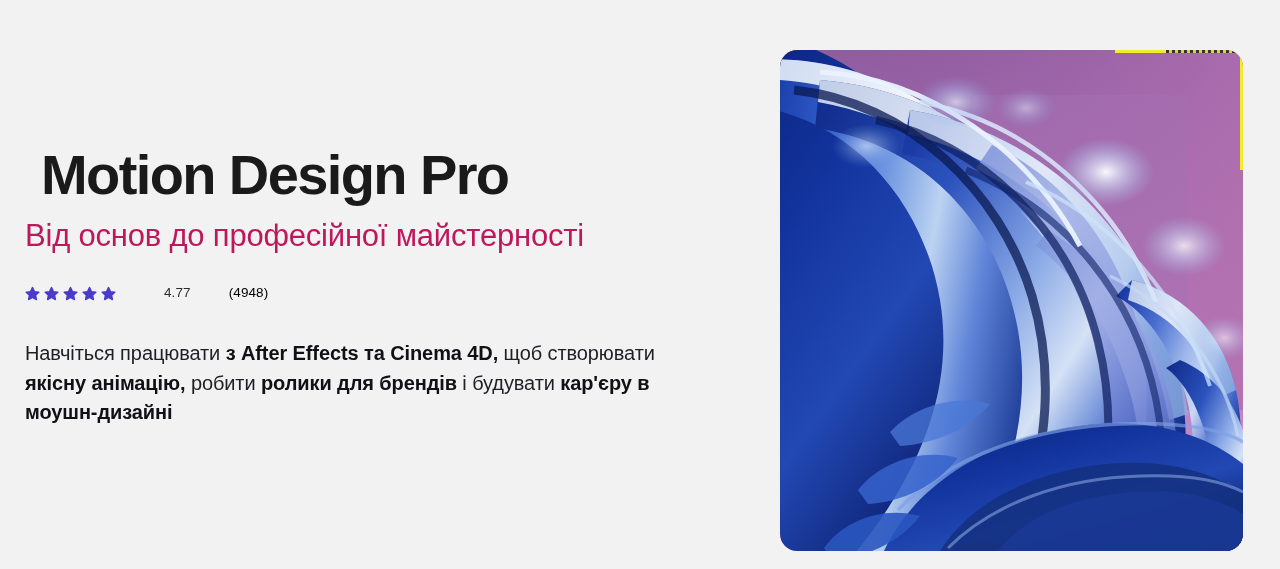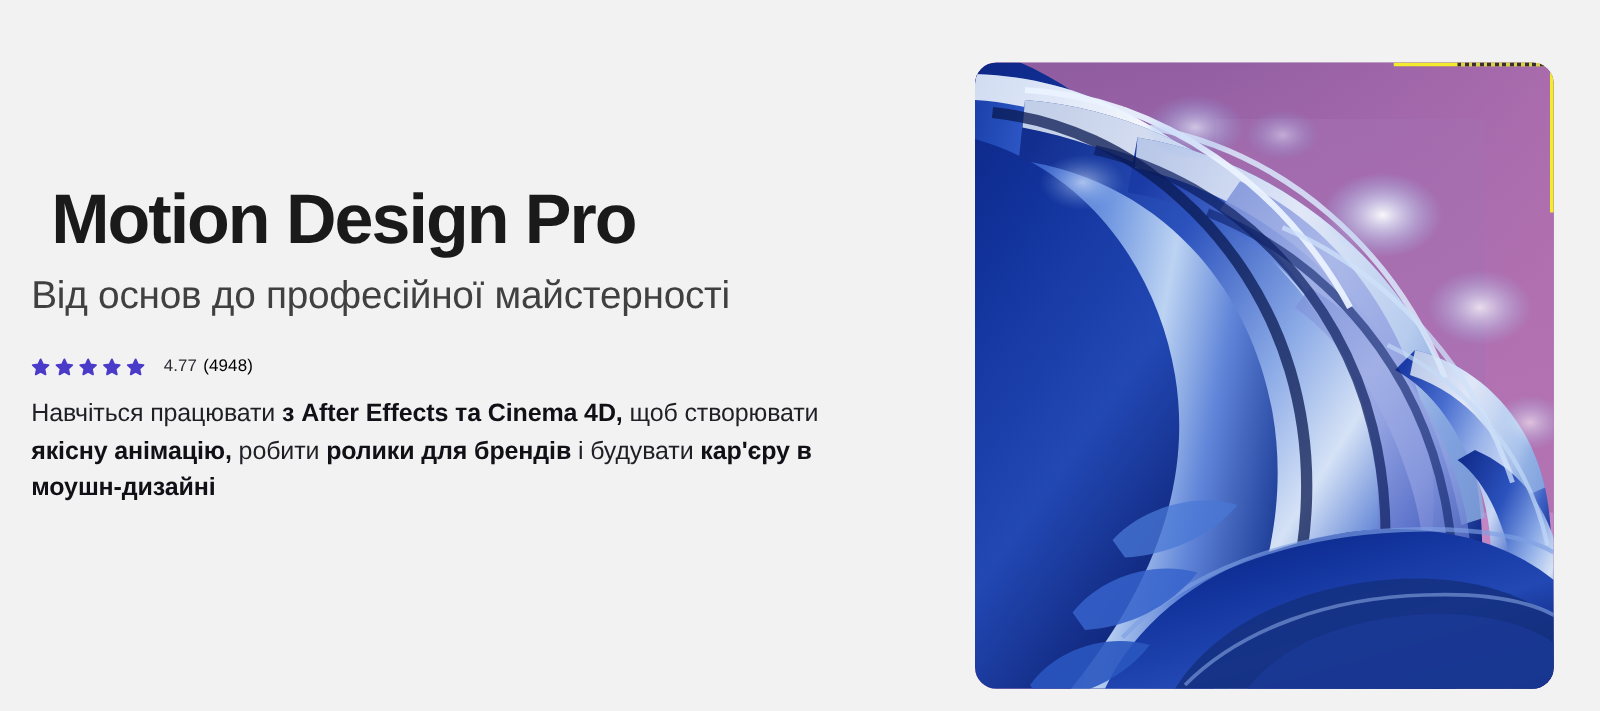--- a/index.html
+++ b/index.html
@@ -49,32 +49,33 @@
   .course-subtitle {
     position: absolute;
     left: 0;
     top: 216px;
     margin: 0;
     font-family: "Liberation Sans", sans-serif;
     font-size: 31px;
     line-height: 40px;
     font-weight: 400;
     letter-spacing: -0.2px;
-    color: #404040;
+    color: #be185d;
     white-space: nowrap;
   }
 
   
   .rating-row {
     position: absolute;
     left: 0;
     top: 283px;
     display: flex;
     align-items: center;
     height: 20px;
+    gap: 33px;
   }
 
   .stars {
     display: flex;
     align-items: center;
     gap: 4px;
   }
 
   .star-icon {
     display: block;
@@ -99,21 +100,21 @@
     line-height: 16px;
     font-weight: 400;
     color: #000000;
     letter-spacing: 0.1px;
   }
 
   
   .course-description {
     position: absolute;
     left: 0;
-    top: 317px;
+    top: 339px;
     width: 640px;
     margin: 0;
     font-family: "Liberation Sans", sans-serif;
     font-size: 20px;
     line-height: 29.5px;
     font-weight: 400;
     color: #1f1f26;
     letter-spacing: -0.1px;
   }
   .course-description b,

